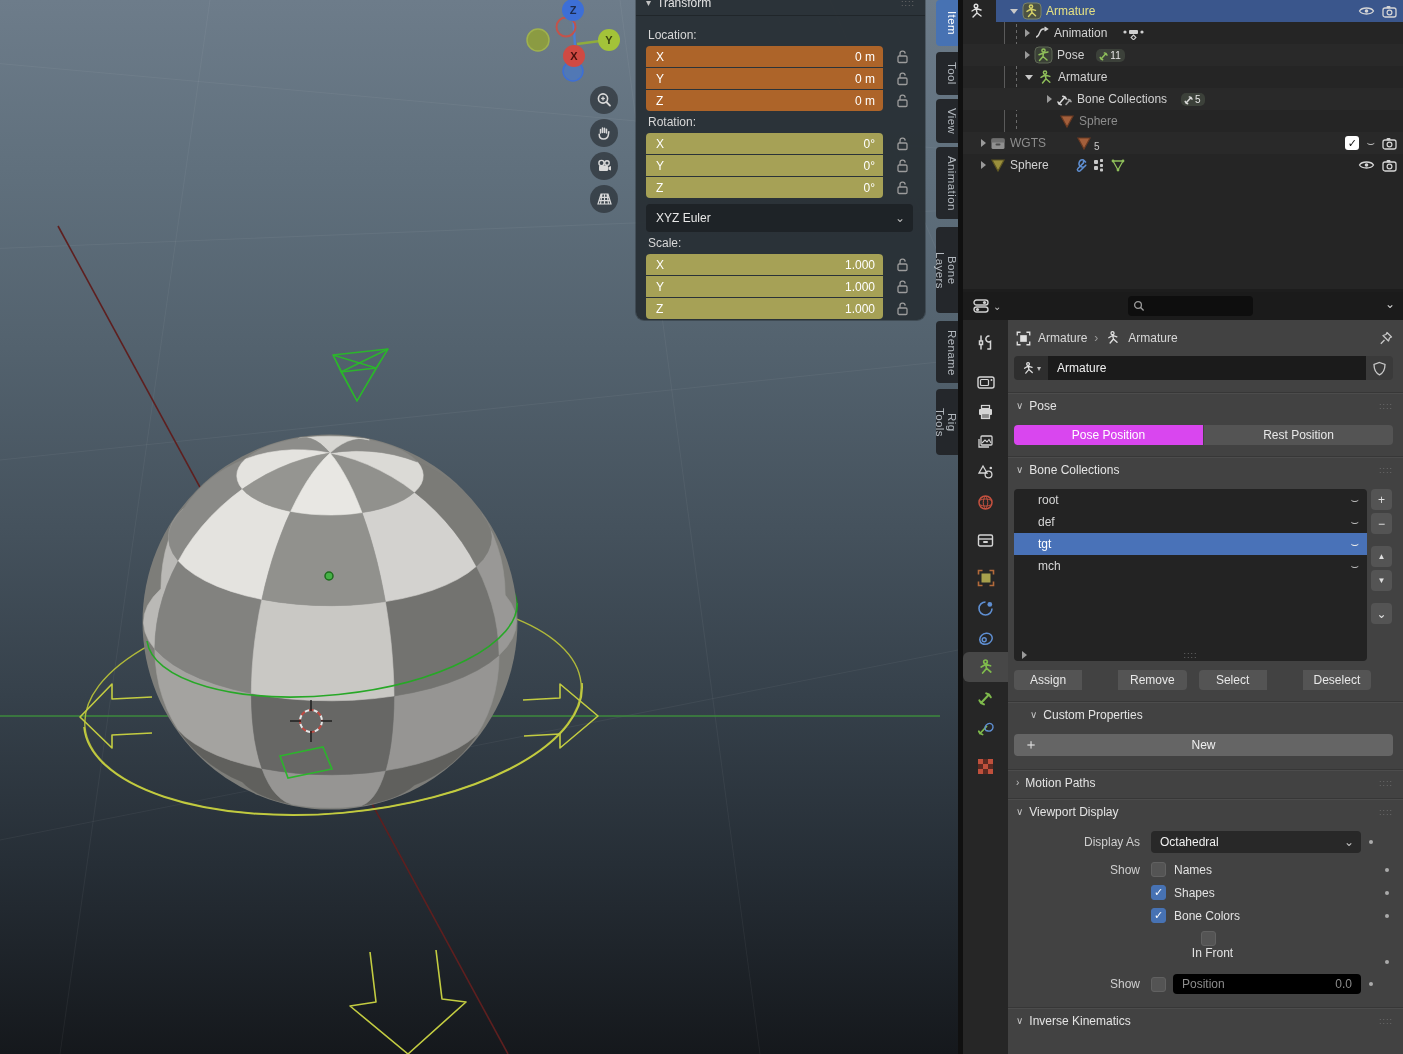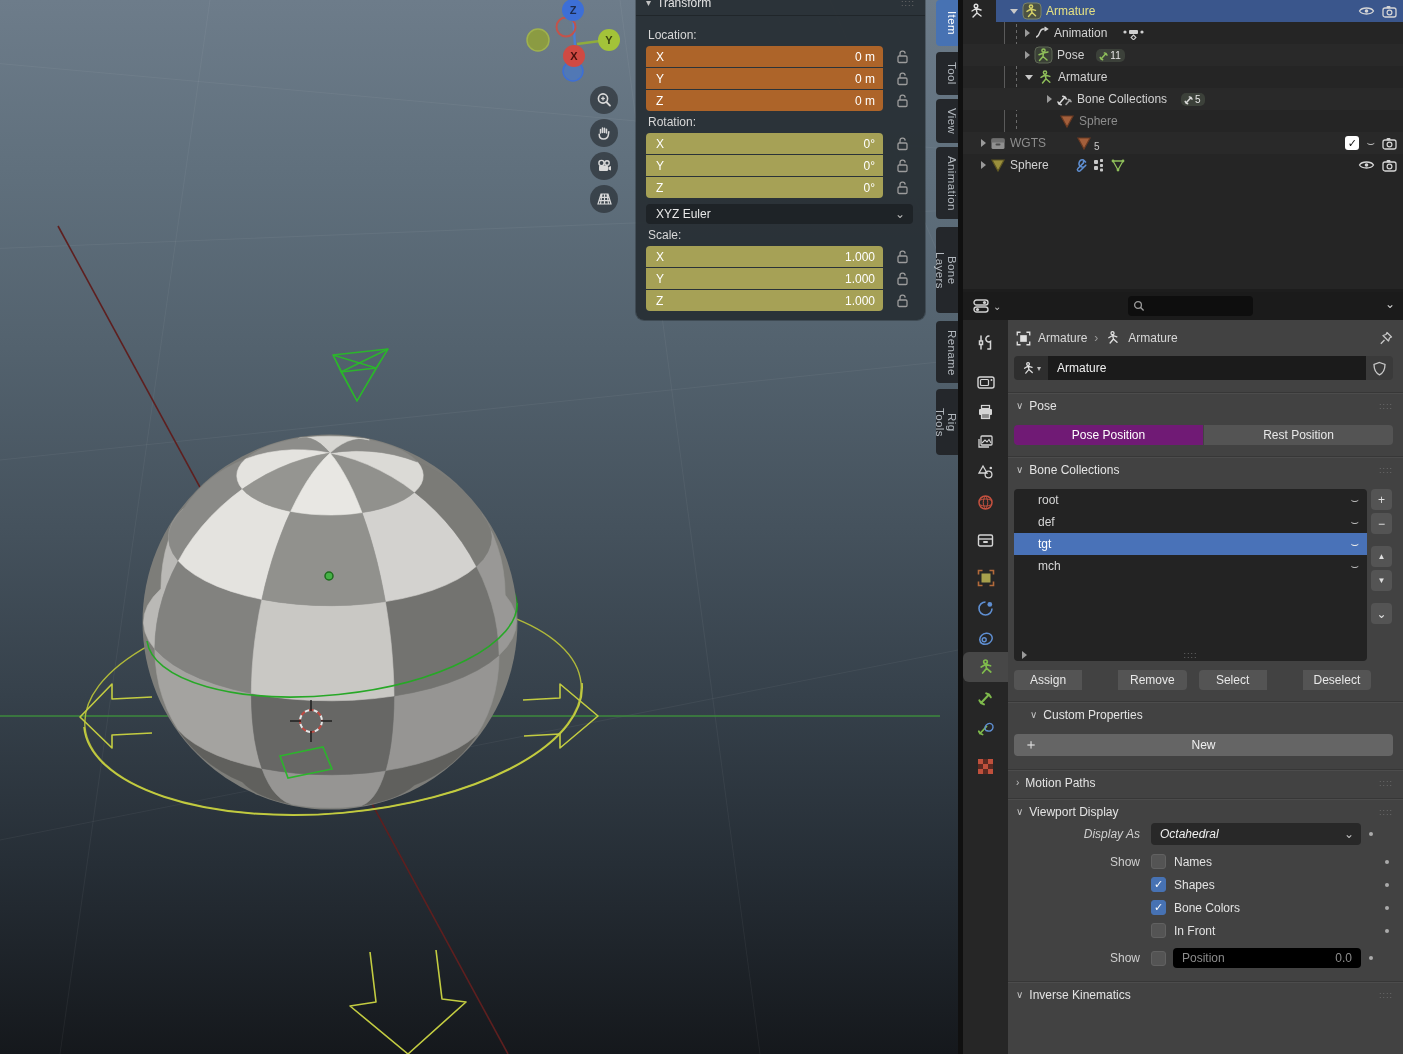--- a/index.html
+++ b/index.html
@@ -30,21 +30,21 @@
   .np-label { color:#d8d8d8; margin:4px 0 4px 2px; }
   .fieldrow { display:flex; align-items:center; margin-bottom:1px; }
   .field { flex:1; height:21px; display:flex; align-items:center; color:#fff; }
   .field .axis { margin-left:10px; }
   .field .val { margin-left:auto; margin-right:8px; }
   .grp .fieldrow:first-child .field { border-radius:4px 4px 0 0; }
   .grp .fieldrow:last-child  .field { border-radius:0 0 4px 4px; }
   .f-orange { background:#ad6429; }
   .f-olive  { background:#a6a156; }
   .lockcol { width:30px; display:flex; justify-content:flex-end; padding-right:4px; }
-  .np-dropdown { height:20px; background:#1e2327; border-radius:4px; display:flex; align-items:center;
+  .np-dropdown { height:28px; background:#1e2327; border-radius:4px; display:flex; align-items:center;
     color:#e8e8e8; padding:0 8px 0 10px; margin:6px 0 2px 0; }
   .np-dropdown .chev { margin-left:auto; color:#b8b8b8; }
 
   
   .tabstrip { position:absolute; right:0; top:0; width:23px; height:1054px; }
   .vtab { position:absolute; right:0; width:22px; background:#24272b; color:#b3b9bf;
     border-radius:4px 0 0 4px; writing-mode:vertical-rl; text-align:center;
     font-size:11.5px; letter-spacing:0.4px; padding:9px 0; }
   .vtab.active { background:#4772b3; color:#ffffff; }
 
@@ -102,21 +102,21 @@
     border-top:1px solid #4c4c4c; box-shadow:0 -1px 0 #373737; margin-top:0; }
   .panel-hdr .grip { margin-left:auto; }
   .chevron { color:#c2c2c2; font-size:10px; }
   .grip { color:#6e6e6e; font-size:9px; letter-spacing:1px; }
 
   .seg-pair { display:flex; }
   .seg-pair .seg { flex:1; height:20px; display:flex; align-items:center; justify-content:center;
     background:#545454; color:#e8e8e8; }
   .seg-pair .seg:first-child { border-radius:4px 0 0 4px; margin-right:1px; }
   .seg-pair .seg:last-child  { border-radius:0 4px 4px 0; }
-  .seg-pair .seg.on { background:#701a75; color:#fff; }
+  .seg-pair .seg.on { background:#d946ef; color:#fff; }
 
   .bc-body { display:flex; padding:8px 10px 0 6px; gap:4px; }
   .bc-list { flex:1; height:172px; background:#232323; border-radius:4px; position:relative; overflow:hidden; }
   .bc-row { height:22px; display:flex; align-items:center; padding:0 8px 0 10px; color:#d6d6d6; }
   .bc-row[data-selected="true"] { background:#4972b8; color:#fff; }
   .bc-row .bullet { width:5px; height:5px; border-radius:50%; background:#cfcfcf; margin-right:9px; }
   .bc-row .nobullet { width:5px; margin-right:9px; }
   .bc-row .viz { margin-left:auto; }
   .bc-foot { position:absolute; bottom:2px; left:0; width:100%; display:flex; align-items:center; padding:0 8px; color:#8a8a8a; }
   .bc-foot .grip { position:absolute; left:50%; transform:translateX(-50%); }
@@ -838,21 +838,21 @@
             <span class="grip">::::</span>
           </div>
           <div style="height:5px;"></div>
 
           <div class="panel-hdr">
             <span class="chevron">∨</span>
             <span>Viewport Display</span>
             <span class="grip">::::</span>
           </div>
 
-          <div class="proprow" style="margin-top:0;font-style:italic;">
+          <div class="proprow" style="margin-top:8px;">
             <span class="plabel">Display As</span>
             <div class="dd">
               <span>Octahedral</span>
               <span class="chev">⌄</span>
             </div>
             <span class="dot-anim"></span>
           </div>
 
           <div class="proprow" style="margin-top:9px;">
             <span class="plabel">Show</span>
@@ -865,21 +865,21 @@
             <span class="cb" data-checked="true"></span>
             <span class="cb-lab">Shapes</span>
             <span class="dot-anim" style="margin-left:auto; margin-right:14px;"></span>
           </div>
           <div class="proprow" style="margin-top:8px;">
             <span class="plabel"></span>
             <span class="cb" data-checked="true"></span>
             <span class="cb-lab">Bone Colors</span>
             <span class="dot-anim" style="margin-left:auto; margin-right:14px;"></span>
           </div>
-          <div class="proprow" style="margin-top:8px;">
+          <div class="proprow" style="margin-top:8px;flex-direction:column;">
             <span class="plabel"></span>
             <span class="cb" data-checked="false"></span>
             <span class="cb-lab">In Front</span>
             <span class="dot-anim" style="margin-left:auto; margin-right:14px;"></span>
           </div>
 
           <div class="proprow" style="margin-top:10px;">
             <span class="plabel">Show</span>
             <span class="cb" data-checked="false"></span>
             <div class="slider-dis">

